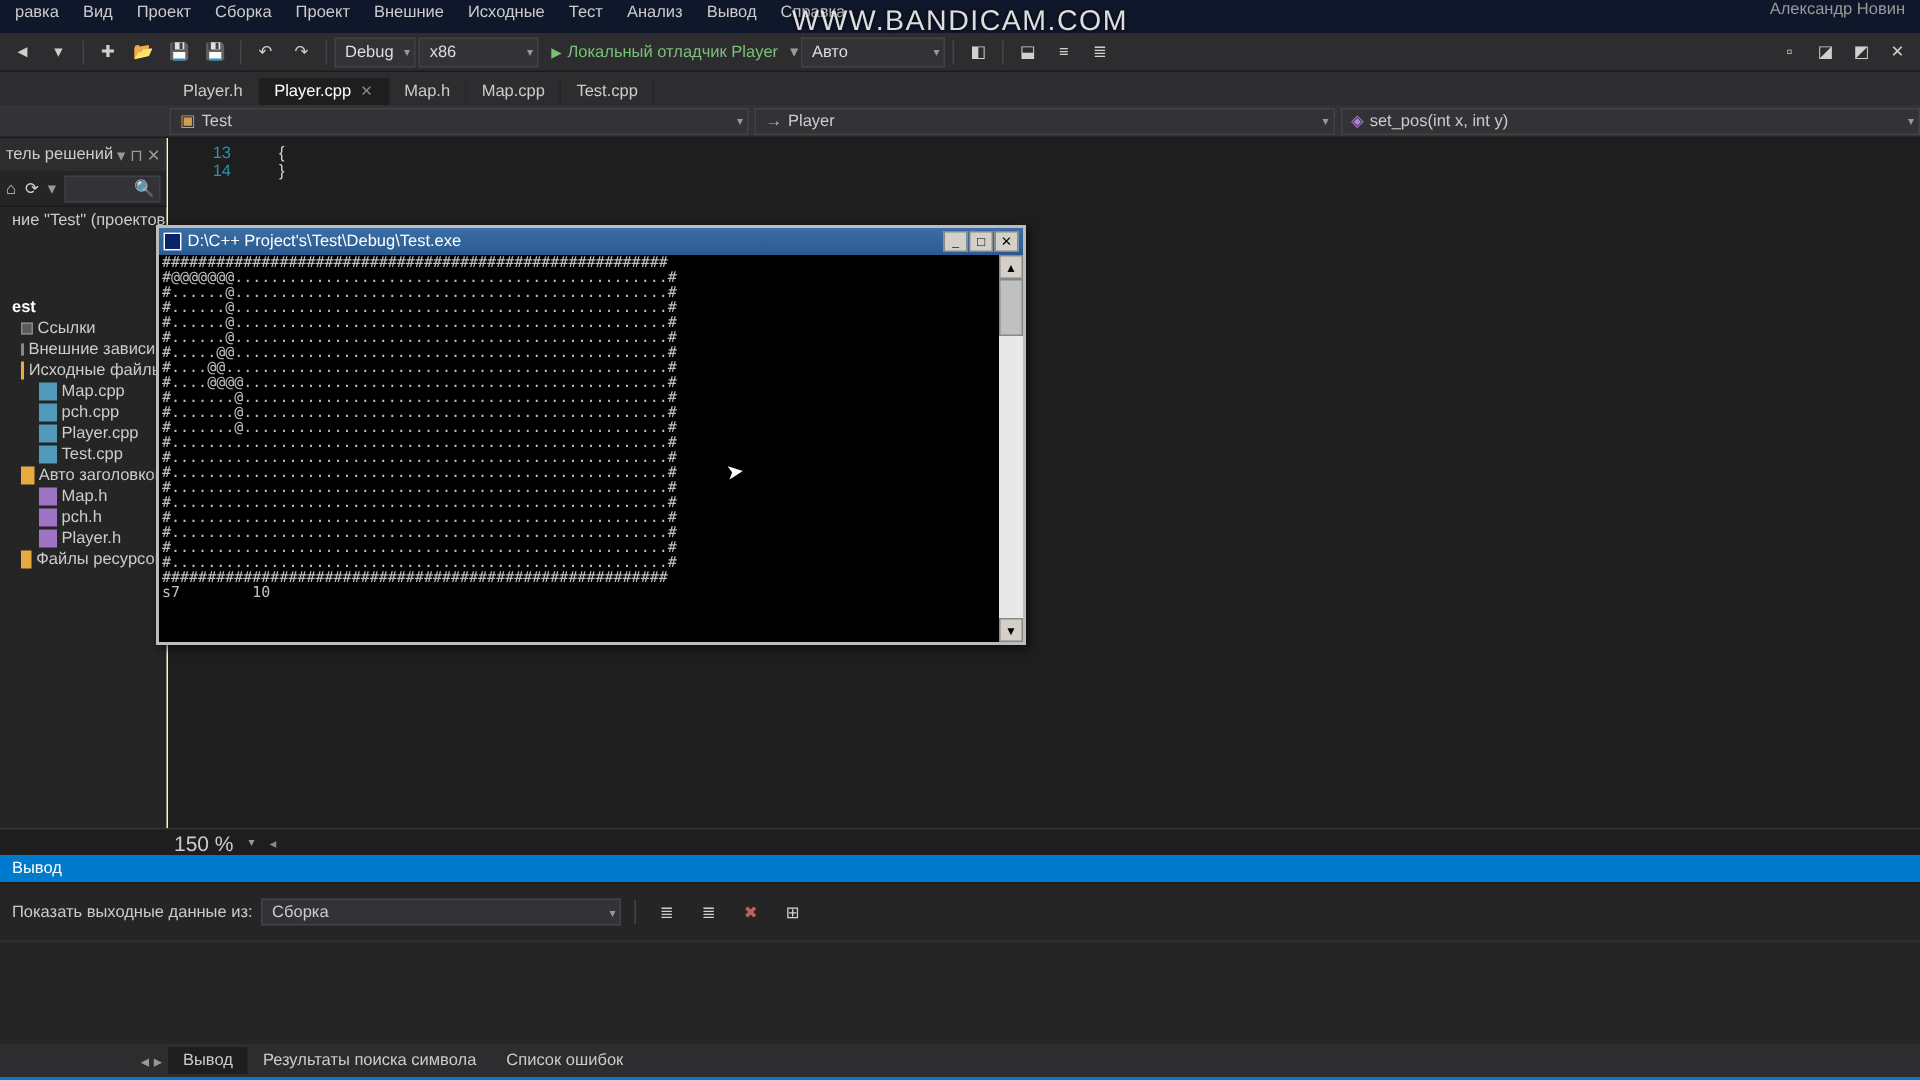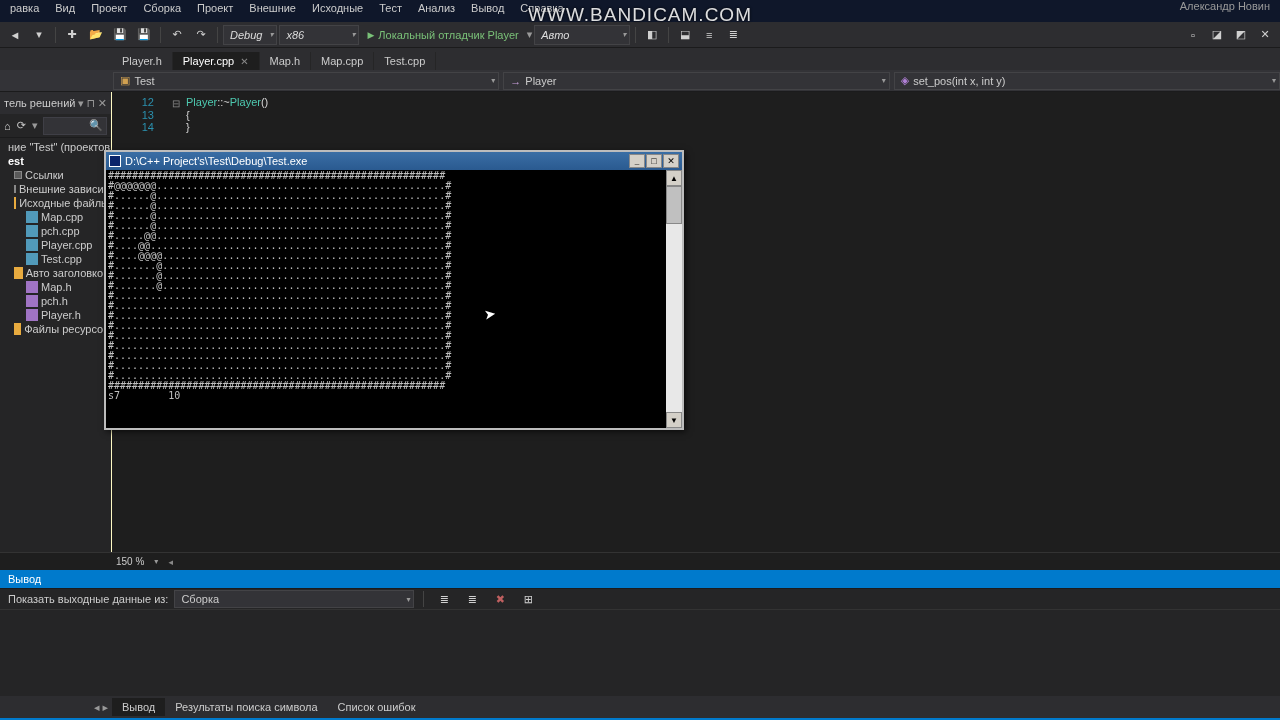--- a/index.html
+++ b/index.html
@@ -3,58 +3,58 @@
 <meta charset="utf-8">
 <style>
 * { margin:0; padding:0; box-sizing:border-box; font-family:"Segoe UI",Tahoma,sans-serif; font-size:11px; }
 body { background:#2d2d30; color:#ccc; overflow:hidden; width:1280px; height:720px; position:relative; }
 .menubar { height:22px; background:#0f172a; display:flex; align-items:flex-start; padding:0 2px; }
 .menubar .item { padding:2px 8px; cursor:default; }
 .user { margin-left:auto; padding-right:8px; color:#999; }
 .toolbar { height:26px; background:#2d2d30; display:flex; align-items:center; border-bottom:1px solid #1b1b1c; padding:0 4px; gap:2px; }
 .tb-btn { width:22px; height:22px; display:flex; align-items:center; justify-content:center; color:#d0d0d0; }
 .tb-sep { width:1px; height:16px; background:#444; margin:0 3px; }
-.dropdown { background:#333337; border:1px solid #434346; height:20px; padding:0 14px 0 6px; display:flex; align-items:center; color:#ddd; position:relative; min-width:50px;font-style:italic; }
+.dropdown { background:#333337; border:1px solid #434346; height:20px; padding:0 14px 0 6px; display:flex; align-items:center; color:#ddd; position:relative; min-width:50px; }
 .dropdown::after { content:"▾"; position:absolute; right:3px; font-size:8px; color:#999; }
 .play-btn { color:#7ac178; display:flex; align-items:center; gap:4px; padding:0 6px; height:20px; }
 .play-btn::before { content:"▶"; font-size:9px; }
 .tabstrip { height:22px; background:#2d2d30; display:flex; align-items:flex-end; padding-left:112px; }
 .tab { padding:3px 10px; background:#2d2d30; color:#ccc; border-right:1px solid #252526; display:flex; align-items:center; gap:4px; }
 .tab.active { background:#1e1e1e; color:#fff; }
 .tab .close { font-size:10px; color:#888; margin-left:2px; }
 .navbar { height:22px; background:#333337; display:flex; align-items:center; border-bottom:1px solid #1b1b1c; padding-left:113px; gap:4px; }
 .nav-dd { flex:1; height:18px; border:1px solid #434346; background:#333337; display:flex; align-items:center; padding:0 6px; position:relative; }
 .nav-dd::after { content:"▾"; position:absolute; right:3px; font-size:8px; color:#999; }
 .nav-dd .arrow { color:#c9a0dc; margin-right:4px; }
 .midrow { display:flex; height:460px; }
 .sidebar { width:112px; background:#252526; border-right:1px solid #fef9c3; display:flex; flex-direction:column; overflow:hidden; }
 .side-head { height:22px; background:#2d2d30; display:flex; align-items:center; padding:0 4px; font-size:10px; justify-content:space-between; }
 .side-head .x { color:#999; }
 .side-tools { height:24px; display:flex; align-items:center; padding:0 4px; gap:6px; border-bottom:1px solid #1b1b1c; background:#252526; }
 .side-search { flex:1; height:18px; background:#333337; border:1px solid #3f3f46; display:flex; align-items:center; justify-content:flex-end; padding-right:3px; color:#888; }
 .side-body { flex:1; padding:2px 0; overflow:hidden; }
 .tree-line { padding:1px 2px 1px 8px; white-space:nowrap; display:flex; align-items:center; gap:3px; }
-.tree-line.bold { font-weight:bold; color:#fff; }
+.tree-line.bold { font-weight:bold; color:#fff;margin-top:44px; }
 .tree-line .ico { width:12px; height:12px; display:inline-block; }
 .tree-line.lv1 { padding-left:14px; }
 .tree-line.lv2 { padding-left:26px; }
 .ico-folder { background:#e8ab3f; width:10px; height:8px; }
 .ico-cpp { background:#519aba; width:10px; height:10px; }
 .ico-h { background:#a074c4; width:10px; height:10px; }
 .editor { flex:1; background:#1e1e1e; font-family:Consolas,monospace; font-size:15px; padding:4px 0; position:relative; }
 .code-line { display:flex; }
 .gutter { width:60px; text-align:right; padding-right:18px; color:#2b91af; }
 .fold { width:14px; color:#888; font-size:10px; padding-top:2px; }
 .code { color:#d4d4d4; }
 .code .cls { color:#4ec9b0; }
 .bottom-bar { height:18px; background:#1e1e1e; border-top:1px solid #333; padding-left:116px; display:flex; align-items:center; gap:10px; color:#ccc; }
-.bottom-bar .zoom { font-size:10px; }
+.bottom-bar .zoom { font-size:14px; }
 .panel-head { height:18px; background:#007acc; display:flex; align-items:center; padding:0 8px; color:#fff; font-size:11px; }
 .panel-body { height:108px; background:#252526; border-top:1px solid #1b1b1c; }
-.panel-tools { height:21px; display:flex; align-items:center; padding:0 8px; gap:6px; border-bottom:1px solid #333;text-align:right; }
+.panel-tools { height:39px; display:flex; align-items:center; padding:0 8px; gap:6px; border-bottom:1px solid #333;text-align:right; }
 .panel-dd { width:240px; height:18px; border:1px solid #434346; background:#333337; display:flex; align-items:center; padding:0 6px; position:relative; }
 .panel-dd::after { content:"▾"; position:absolute; right:3px; font-size:8px; color:#999; }
 .tabs-bottom { height:22px; background:#2d2d30; display:flex; align-items:center; }
 .tabs-bottom .scroll { width:112px; height:100%; display:flex; align-items:center; justify-content:flex-end; padding-right:4px; color:#999; }
 .btab { padding:3px 10px; color:#ccc; }
 .btab.active { background:#1e1e1e; }
 .statusbar { height:22px; background:#007acc; display:flex; align-items:center; justify-content:flex-end; padding:0 8px; color:#fff; }
 
 .console-win { position:absolute; left:104px; top:150px; width:580px; border:2px solid #bcbcbc; background:#000; box-shadow:2px 2px 6px rgba(0,0,0,.6); }
 .console-title { height:18px; background:linear-gradient(#3a6ea5,#2a5a90); color:#fff; display:flex; align-items:center; padding:0 3px; font-size:11px; }
@@ -219,25 +219,20 @@
         </div>
       <div class="tree-line lv1">
           <span class="ico ico-folder"></span>
           <span>Файлы ресурсов</span>
         </div>
     </div>
   </div>
 
   <div class="editor">
     <div class="code-line">
-        <span class="gutter">12</span>
-        <span class="fold">⊟</span>
-        <span class="code"><span class="cls">Player</span>::~<span class="cls">Player</span>()</span>
-      </div>
-    <div class="code-line">
         <span class="gutter">13</span>
         <span class="fold"></span>
         <span class="code">{</span>
       </div>
     <div class="code-line">
         <span class="gutter">14</span>
         <span class="fold"></span>
         <span class="code">}</span>
       </div>
   </div>

